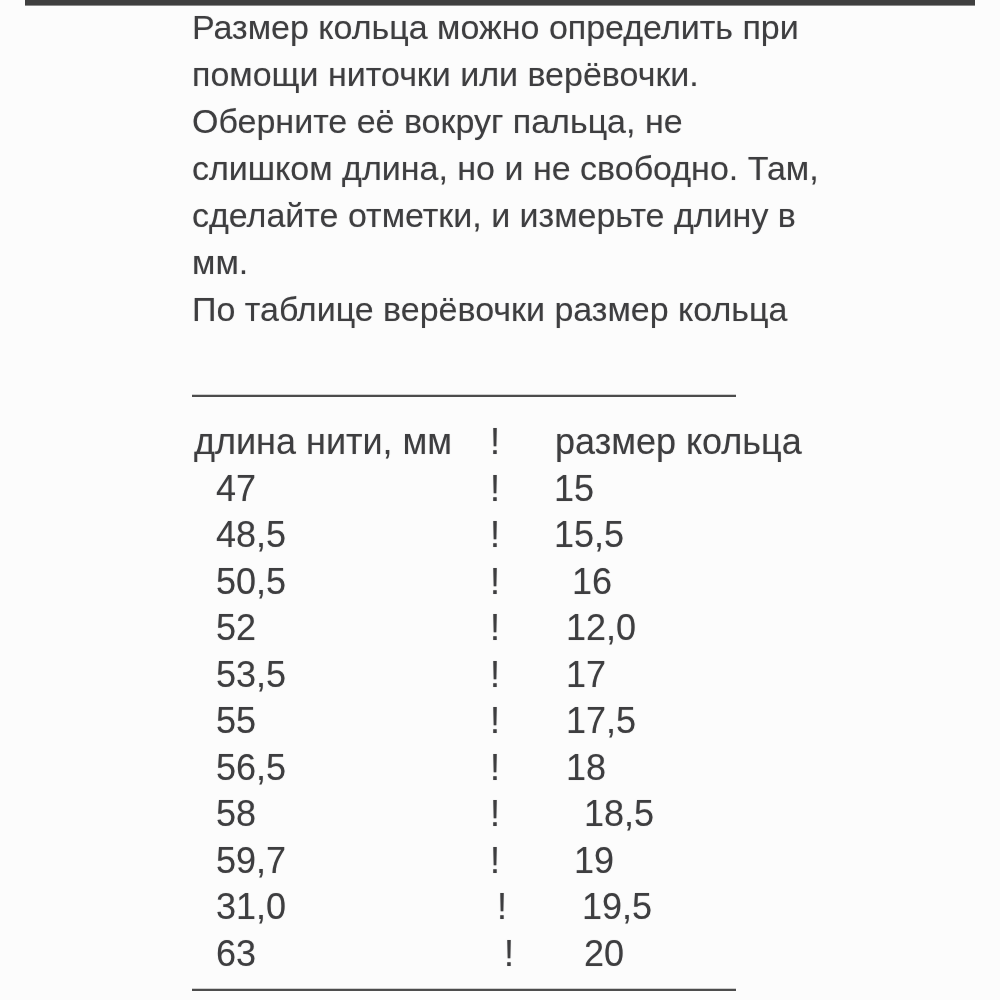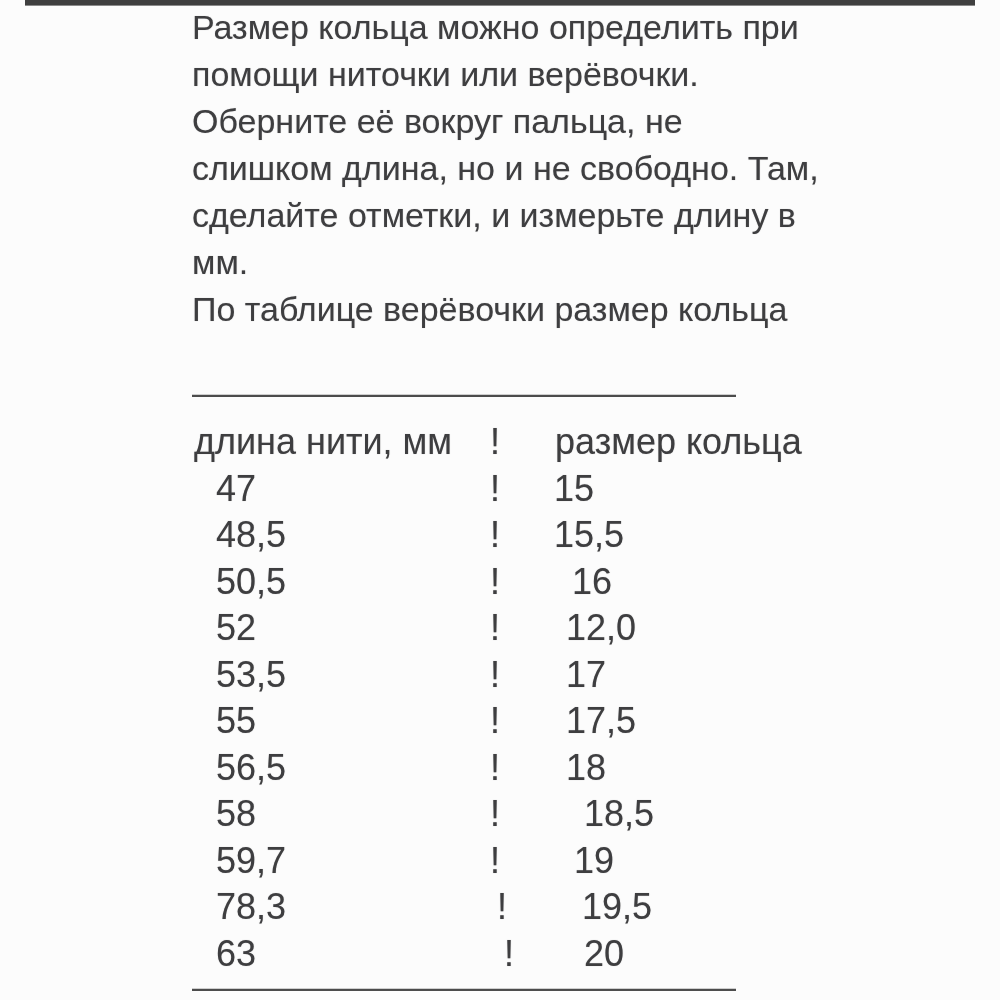--- a/index.html
+++ b/index.html
@@ -158,21 +158,21 @@
       <span class="c2">18,5</span>
     </div>
 
     <div class="trow">
       <span class="c1">59,7</span>
       <span class="excl">!</span>
       <span class="c2">19</span>
     </div>
 
     <div class="trow">
-      <span class="c1">78,3</span>
+      <span class="c1">31,0</span>
       <span class="excl">!</span>
       <span class="c2">19,5</span>
     </div>
 
     <div class="trow">
       <span class="c1">63</span>
       <span class="excl">!</span>
       <span class="c2">20</span>
     </div>
 

